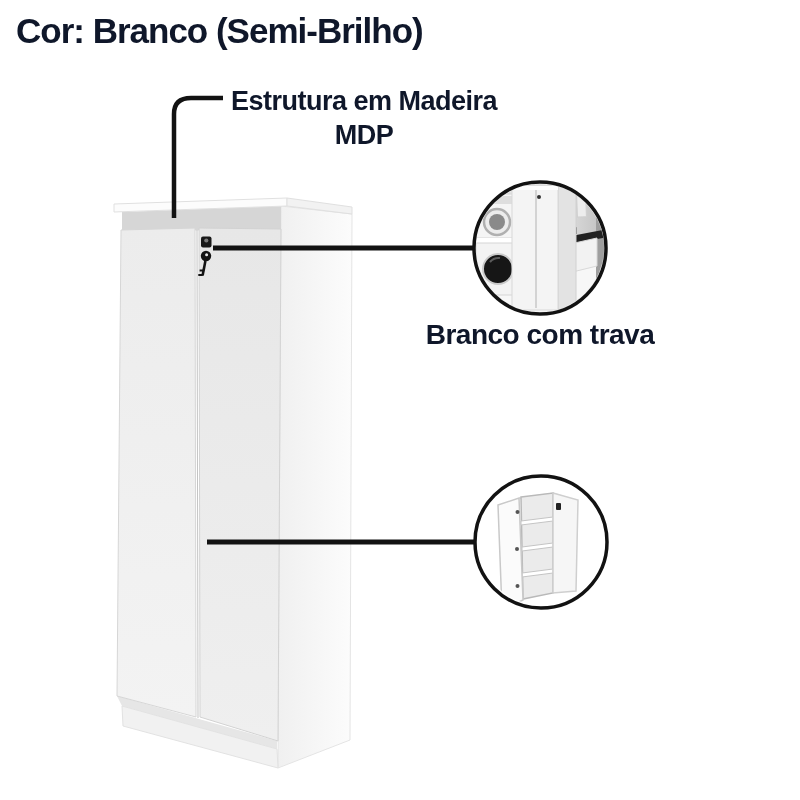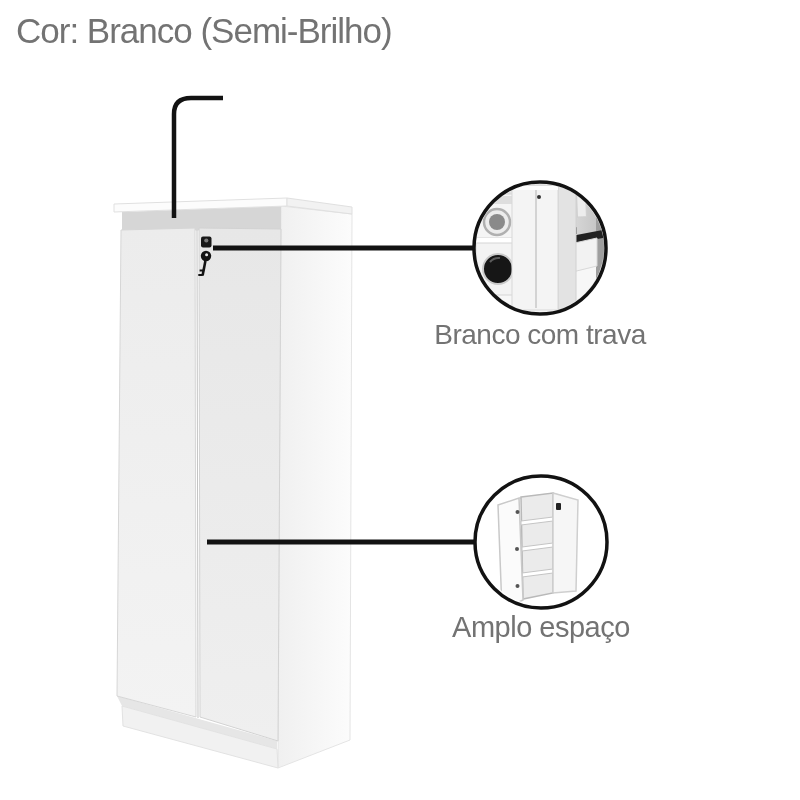--- a/index.html
+++ b/index.html
@@ -1,21 +1,21 @@
 <!DOCTYPE html>
 <html><head>
 <meta charset="utf-8">
 <style>
   html,body{margin:0;padding:0}
   body{
     width:800px;height:800px;background:#ffffff;position:relative;overflow:hidden;
     font-family:"Liberation Sans","DejaVu Sans",sans-serif;
   }
   .abs{position:absolute}
-  .txt{color:#737373;font-weight:normal}
+  .txt{color:#0f172a;font-weight:bold}
   .title{left:16px;top:10px;font-size:35px;line-height:42px;letter-spacing:-1px;white-space:nowrap}
   .callout{text-align:center}
   .callout-structure{left:214px;top:84px;width:300px;font-size:27px;line-height:34px;letter-spacing:-0.5px}
   .label-lock{left:409px;top:319px;width:262px;font-size:28px;letter-spacing:-0.5px}
   .label-interior{left:409px;top:611px;width:264px;font-size:29px;line-height:33px;letter-spacing:-0.5px}
   svg.canvas{position:absolute;left:0;top:0}
 </style>
 </head>
 <body>
 
@@ -126,19 +126,20 @@
         <rect x="556" y="503" width="5" height="7" rx="1" fill="#222222"></rect>
       </g>
     </g>
     <circle cx="541" cy="542" r="66" fill="none" stroke="#121212" stroke-width="3.5"></circle>
   </g>
 </svg>
 
 <div class="abs txt title">Cor: Branco (Semi-Brilho)</div>
 
 <div class="abs txt callout callout-structure">
+  <div>Estrutura em Madeira</div>
+  <div>MDP</div>
 </div>
 
 <div class="abs txt callout label-lock">Branco com trava</div>
 
 <div class="abs txt callout label-interior">
-  <div>Amplo espaço</div>
 </div>
 
 </body></html>

